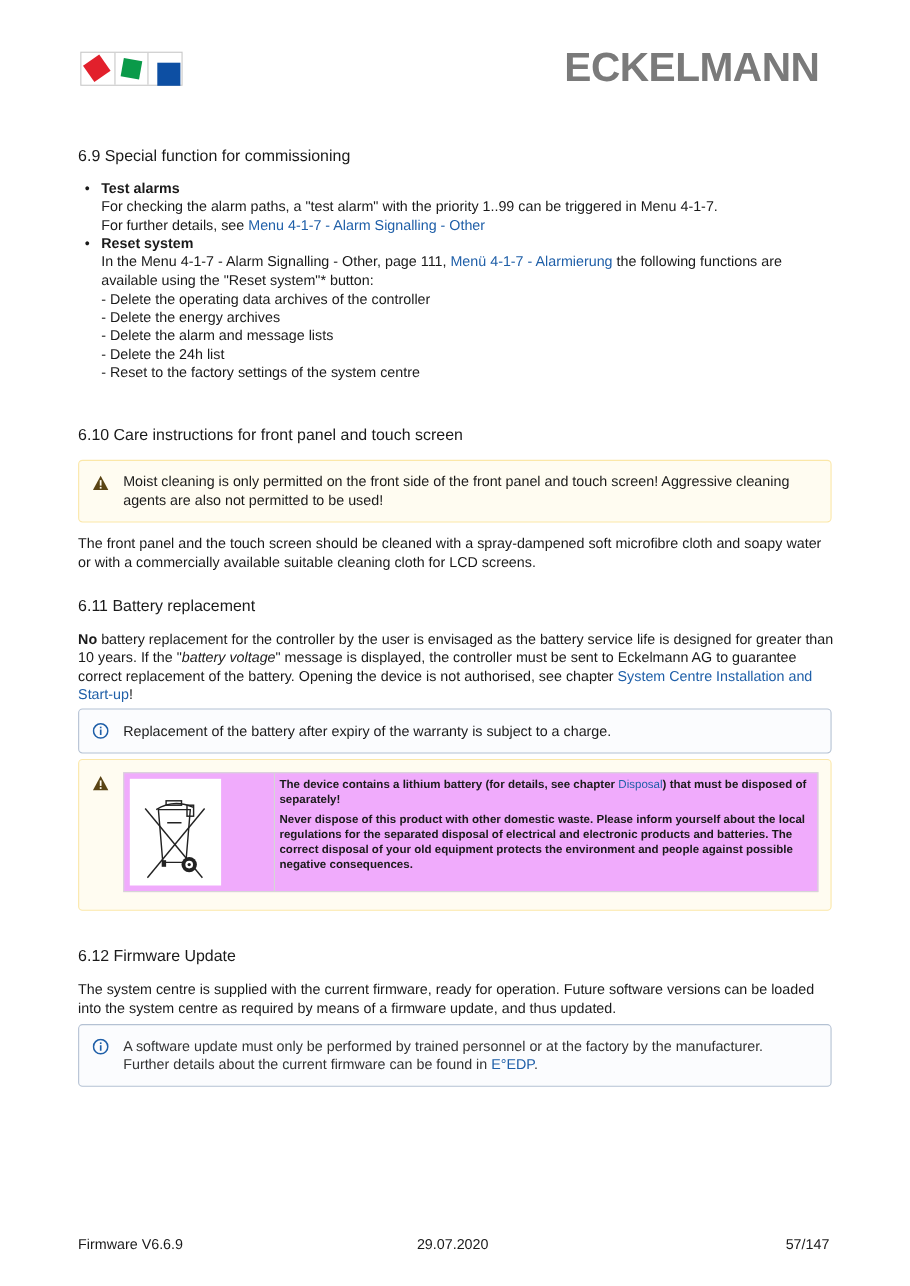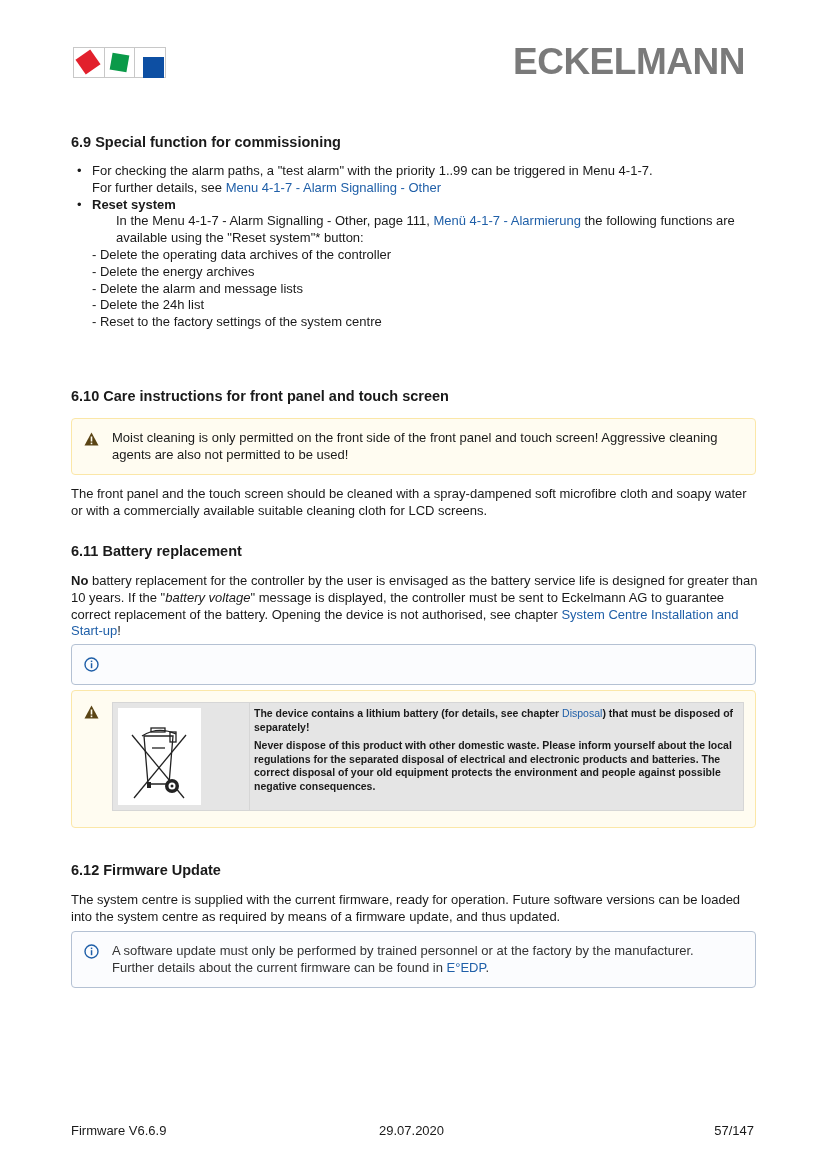--- a/index.html
+++ b/index.html
@@ -40,21 +40,21 @@
   }
   .brand {
     position: absolute; left: 513px; top: 42px;
     font-size: 37px; letter-spacing: -0.5px;
     color: #7a7a7a; font-weight: bold;
     font-family: "Liberation Sans", sans-serif;
     line-height: 40px;
   }
   h2 {
     position: absolute; left: 71px;
-    font-size: 14.5px; font-weight: bold; color: #1a1a1a;
+    font-size: 14.5px; font-weight: normal; color: #1a1a1a;
     line-height: 18px;
   }
   .bullet-list { position: absolute; left: 71px; top: 163px; width: 690px; }
   .bullet-item { position: relative; padding-left: 21px; }
   .bullet-item .dot {
     position: absolute; left: 6px; top: 0;
   }
   .bullet-item .title { font-weight: bold; }
   .para { position: absolute; left: 71px; width: 690px; }
 
@@ -69,21 +69,21 @@
   }
   .box .text { position: absolute; left: 40px; right: 14px; }
 
   .warn-icon svg, .info-icon svg { display: block; }
 
   .disposal-table {
     position: absolute; left: 40px; top: 11px;
     width: 632px; height: 109px;
     border: 1px solid #d6d6d6;
     display: flex;
-    background: #e5e5e5;
+    background: #f0abfc;
   }
   .disposal-table .img-cell {
     width: 137px; border-right: 1px solid #d6d6d6;
     position: relative;
   }
   .disposal-table .img-cell .img-bg {
     position: absolute; left: 5px; top: 5px; width: 83px; height: 97px;
     background: #ffffff;
   }
   .disposal-table .txt-cell {
@@ -115,29 +115,30 @@
       <div class="sq-blue"></div>
     </div>
 </div>
 <div class="brand">ECKELMANN</div>
 
 <h2 style="top:133px;">6.9  Special function for commissioning</h2>
 
 <div class="bullet-list">
   <div class="bullet-item">
     <span class="dot">•</span>
+    <div class="title">Test alarms</div>
     <div>For checking the alarm paths, a "test alarm" with the priority 1..99 can be triggered in Menu 4-1-7.</div>
     <div>
       <span>For further details, see </span><a class="link">Menu 4-1-7 - Alarm Signalling - Other</a>
     </div>
   </div>
   <div class="bullet-item">
     <span class="dot">•</span>
     <div class="title">Reset system</div>
-    <div style="width:665px;margin-left:24px;">
+    <div style="width:665px;">
       <span>In the Menu 4-1-7 - Alarm Signalling - Other, page 111, </span><a class="link">Menü 4-1-7 - Alarmierung</a><span> the following functions are available using the "Reset system"* button:</span>
     </div>
     <div>- Delete the operating data archives of the controller</div>
     <div>- Delete the energy archives</div>
     <div>- Delete the alarm and message lists</div>
     <div>- Delete the 24h list</div>
     <div>- Reset to the factory settings of the system centre</div>
   </div>
 </div>
 
@@ -159,20 +160,21 @@
   <b>No</b><span> battery replacement for the controller by the user is envisaged as the battery service life is designed for greater than 10 years. If the "</span><i>battery voltage</i><span>" message is displayed, the controller must be sent to Eckelmann AG to guarantee correct replacement of the battery. Opening the device is not authorised, see chapter </span><a class="link">System Centre Installation and Start-up</a><span>!</span>
 </div>
 <div class="box info" style="top:644px; height:41px;">
   <span class="icon info-icon" style="top:12px;">
     <svg width="15" height="15" viewBox="0 0 15 15">
         <circle cx="7.5" cy="7.5" r="6.5" fill="none" stroke="#1f5fa8" stroke-width="1.4"></circle>
         <rect x="6.8" y="6.2" width="1.5" height="5" fill="#1f5fa8"></rect>
         <rect x="6.8" y="3.6" width="1.5" height="1.5" fill="#1f5fa8"></rect>
       </svg>
   </span>
+  <div class="text" style="top:12px;">Replacement of the battery after expiry of the warranty is subject to a charge.</div>
 </div>
 <div class="box warn" style="top:690px; height:138px;">
   <span class="icon warn-icon" style="top:14px; left:12px;">
     <svg width="15" height="14" viewBox="0 0 15 14">
         <path d="M7.5 0.5 L14.5 13.5 L0.5 13.5 Z" fill="#5a4414"></path>
         <rect x="6.7" y="4.5" width="1.6" height="5" fill="#fffcf1"></rect>
         <rect x="6.7" y="10.6" width="1.6" height="1.6" fill="#fffcf1"></rect>
       </svg>
   </span>
   <div class="disposal-table">

